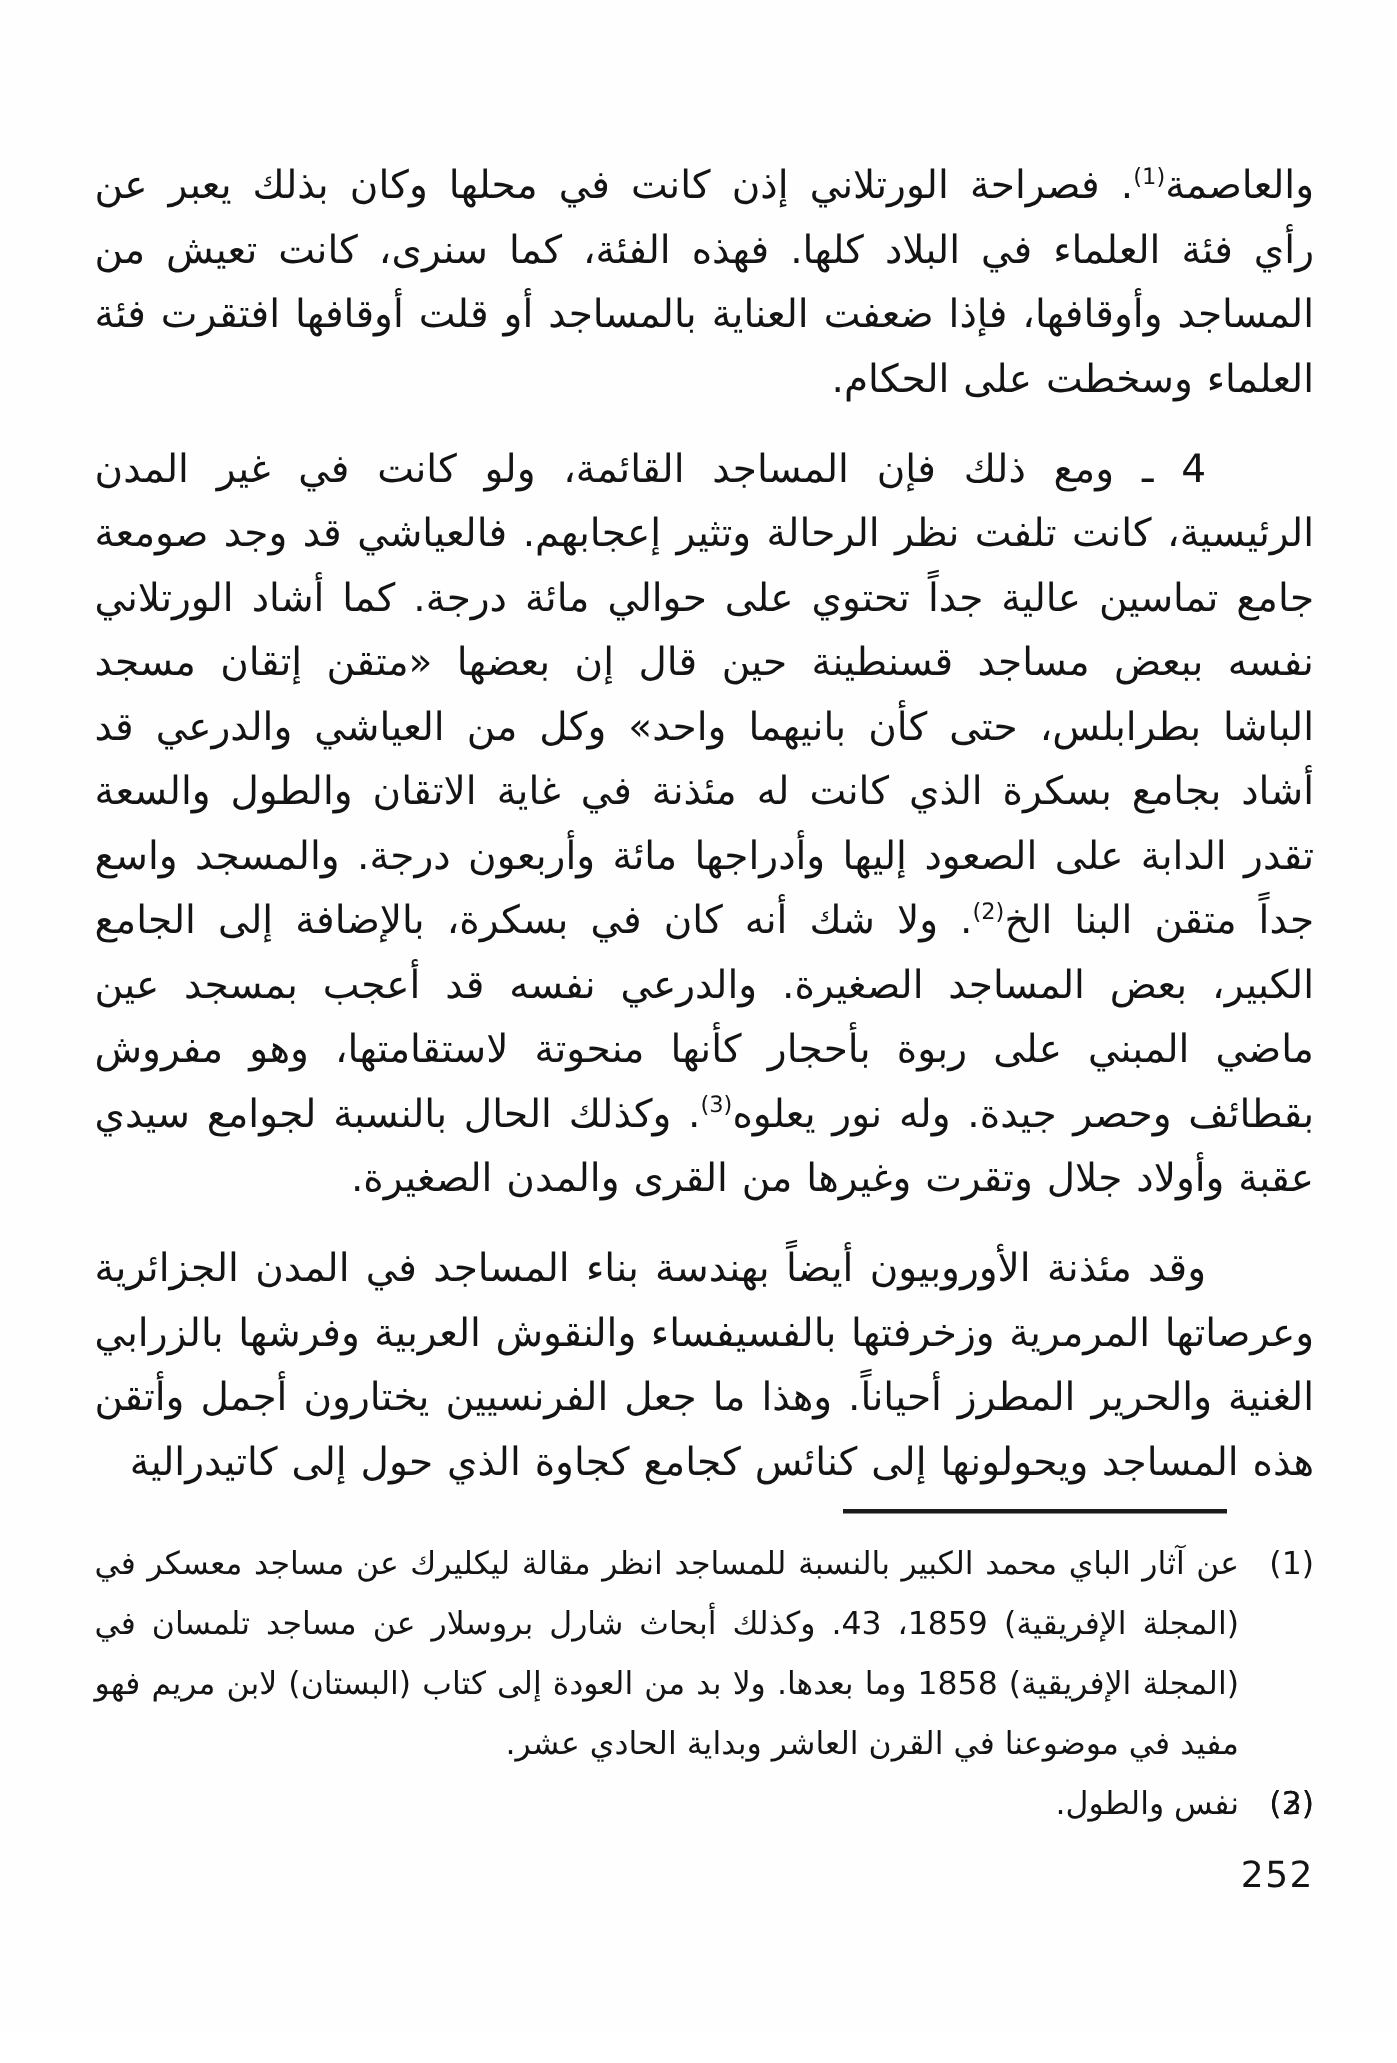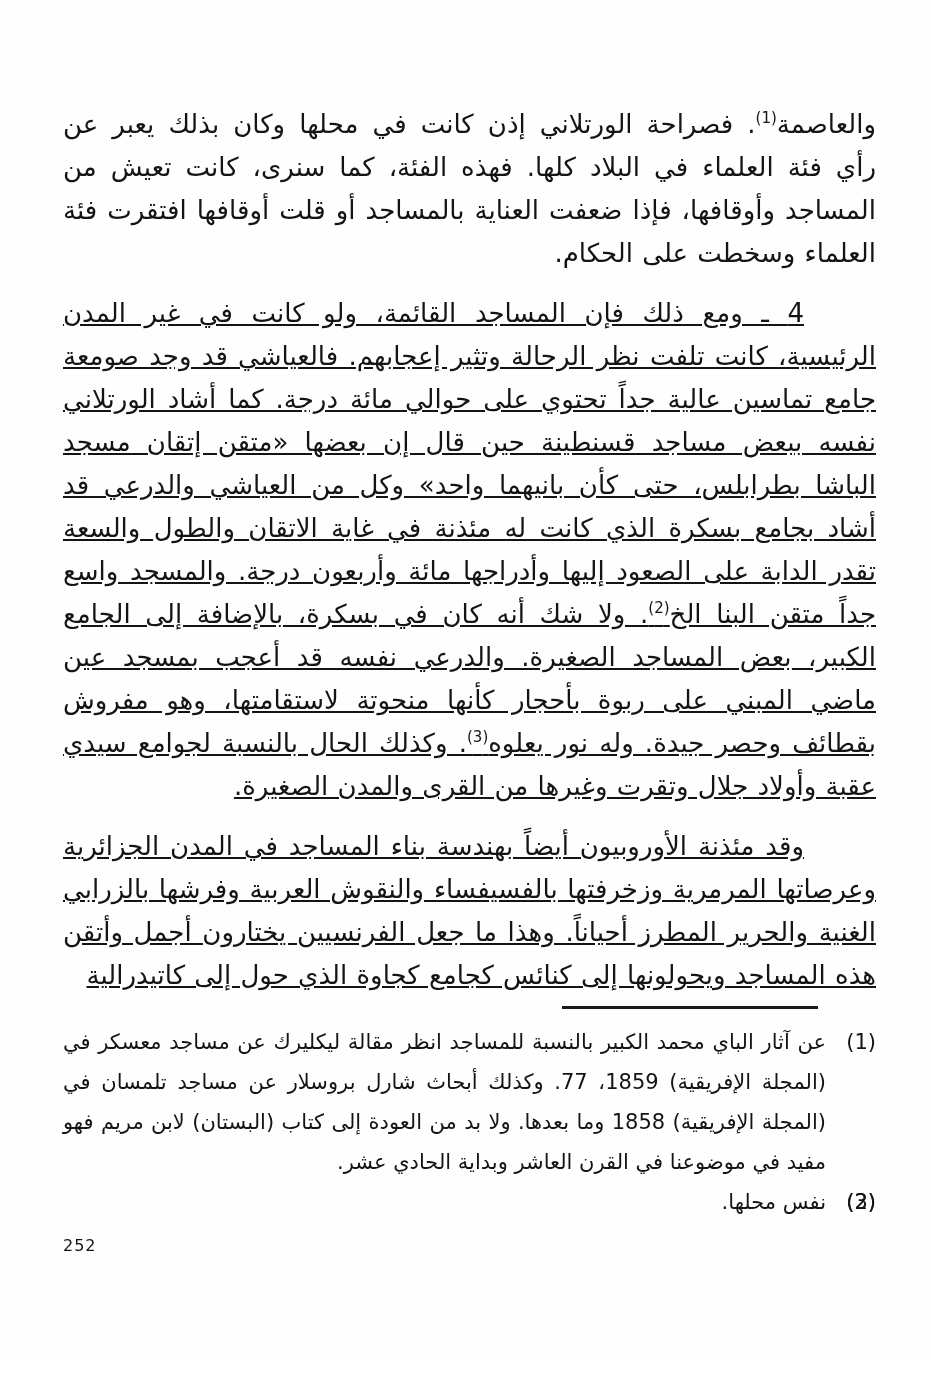--- a/index.html
+++ b/index.html
@@ -21,21 +21,20 @@
   }
   .text-block p.para {
     font-size: 26px;
     line-height: 43px;
     text-align: justify;
     margin: 0 0 17px 0;
     word-spacing: 1px;
   }
   .text-block p.para.indent {
     text-indent: 72px;
-    text-decoration: underline;
   }
   .text-block p.para:last-child {
     margin-bottom: 0;
   }
   sup.fn-ref {
     font-size: 15px;
     line-height: 0;
     vertical-align: super;
     letter-spacing: 0;
   }
@@ -54,22 +53,22 @@
     padding-right: 50px;
     text-align: justify;
   }
   .fn-marker {
     position: absolute;
     right: 0;
     top: 0;
     white-space: nowrap;
   }
   .page-number {
-    text-align: left;
-    font-size: 16px;
+    text-align: right;
+    font-size: 24px;
     margin-top: 14px;
     letter-spacing: 1px;
   }
 </style>
 </head>
 <body>
 
 <div class="page">
 
   <main class="text-block">
@@ -81,29 +80,29 @@
     <p class="para indent"><span>وقد مئذنة الأوروبيون أيضاً بهندسة بناء المساجد في المدن الجزائرية وعرصاتها المرمرية وزخرفتها بالفسيفساء والنقوش العربية وفرشها بالزرابي الغنية والحرير المطرز أحياناً. وهذا ما جعل الفرنسيين يختارون أجمل وأتقن هذه المساجد ويحولونها إلى كنائس كجامع كجاوة الذي حول إلى كاتيدرالية</span></p>
 
   </main>
 
   <div class="fn-separator"></div>
 
   <section class="footnotes">
 
     <div class="footnote">
       <span class="fn-marker">(1)</span>
-      <span class="fn-text">عن آثار الباي محمد الكبير بالنسبة للمساجد انظر مقالة ليكليرك عن مساجد معسكر في (المجلة الإفريقية) 1859، 77. وكذلك أبحاث شارل بروسلار عن مساجد تلمسان في (المجلة الإفريقية) 1858 وما بعدها. ولا بد من العودة إلى كتاب (البستان) لابن مريم فهو مفيد في موضوعنا في القرن العاشر وبداية الحادي عشر.</span>
+      <span class="fn-text">عن آثار الباي محمد الكبير بالنسبة للمساجد انظر مقالة ليكليرك عن مساجد معسكر في (المجلة الإفريقية) 1859، 43. وكذلك أبحاث شارل بروسلار عن مساجد تلمسان في (المجلة الإفريقية) 1858 وما بعدها. ولا بد من العودة إلى كتاب (البستان) لابن مريم فهو مفيد في موضوعنا في القرن العاشر وبداية الحادي عشر.</span>
     </div>
 
     <div class="footnote">
       <span class="fn-marker">(2)</span>
     </div>
 
     <div class="footnote">
       <span class="fn-marker">(3)</span>
-      <span class="fn-text">نفس محلها.</span>
+      <span class="fn-text">نفس والطول.</span>
     </div>
 
   </section>
 
   <div class="page-number">252</div>
 
 </div>
 
 </body></html>

